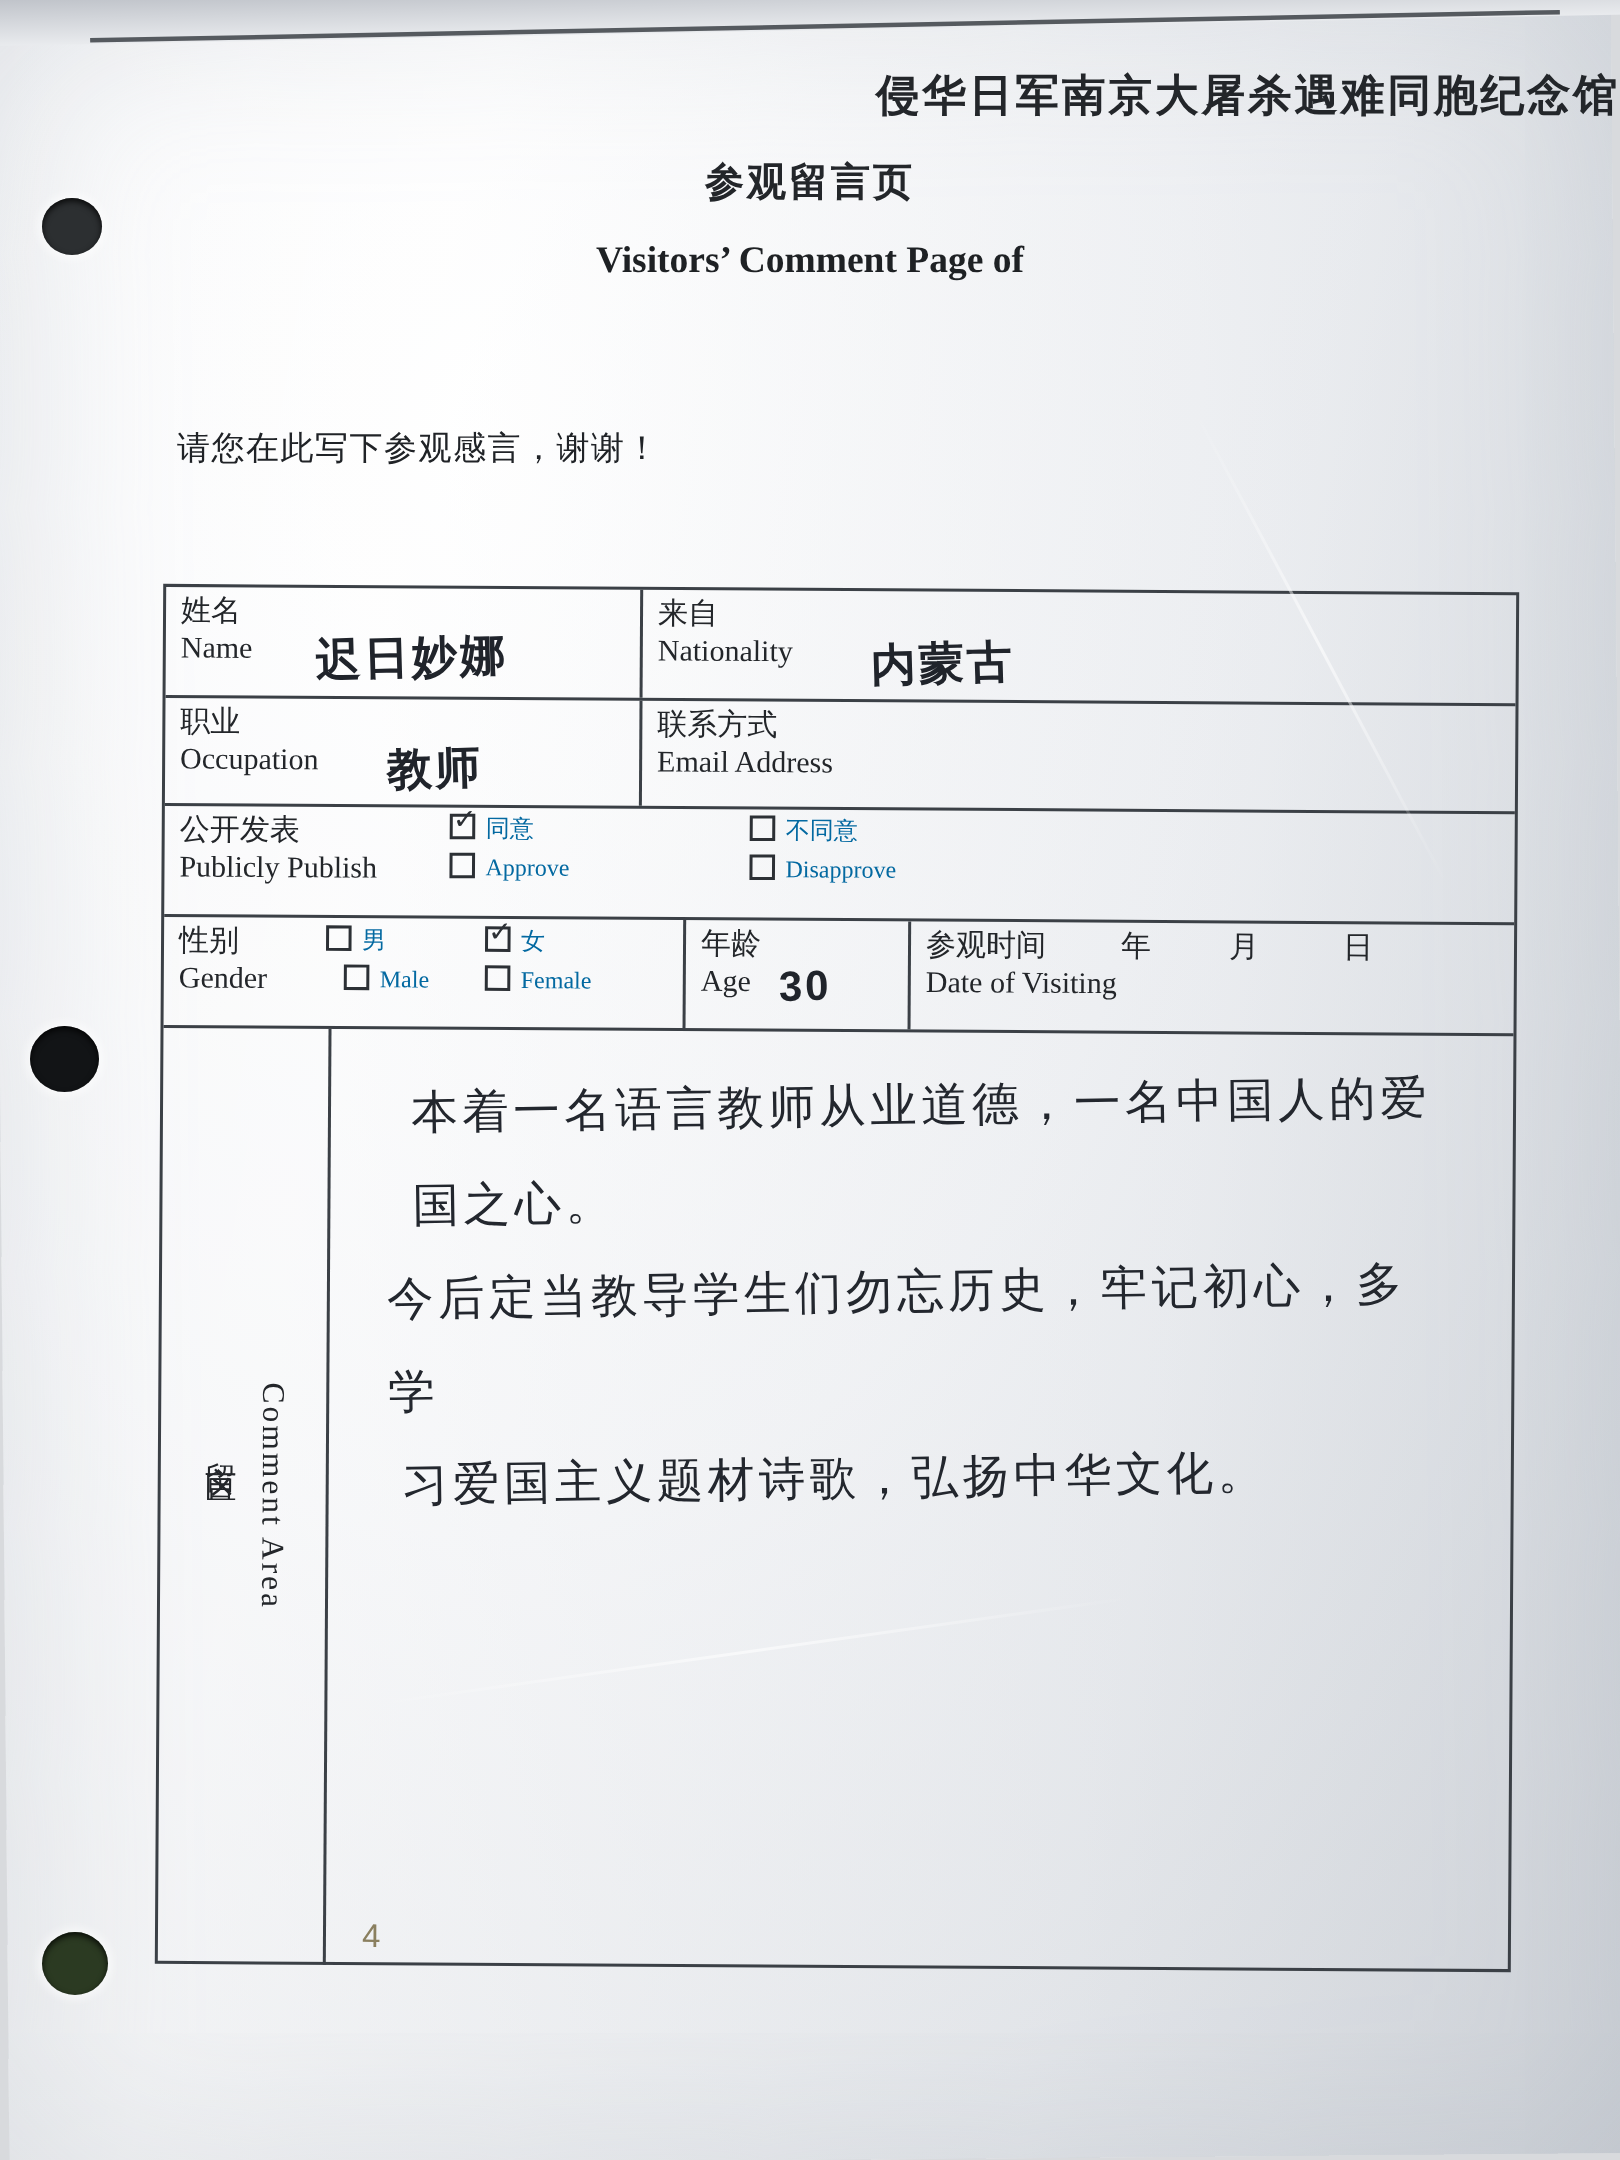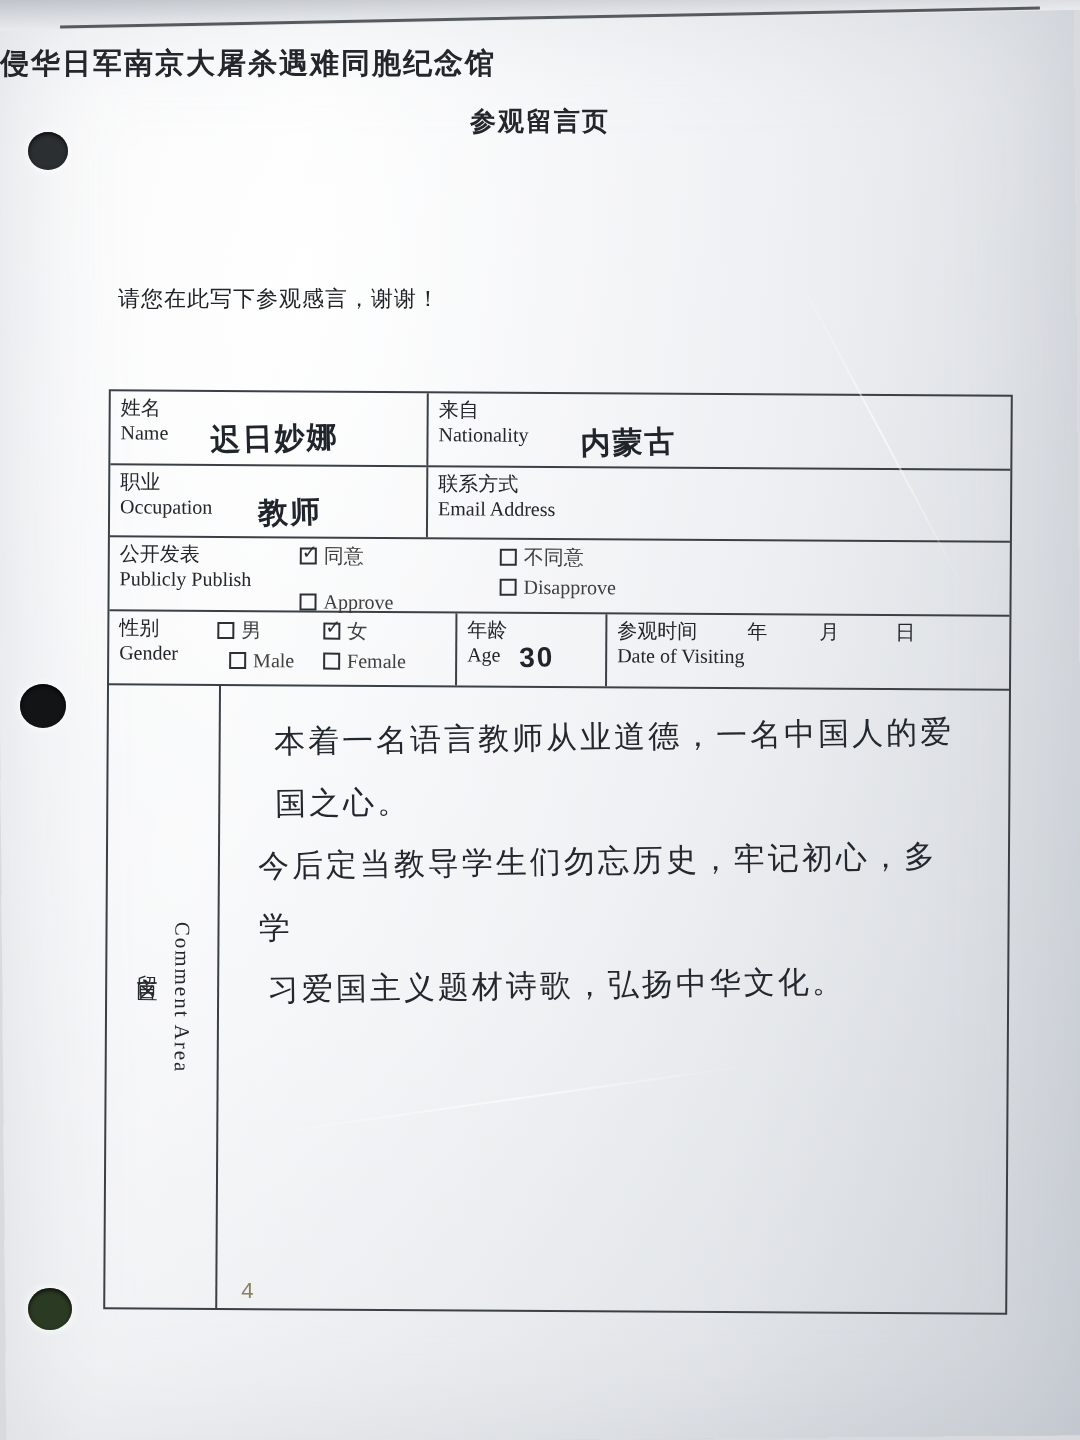--- a/index.html
+++ b/index.html
@@ -60,21 +60,21 @@
 
   
   #content {
     position: absolute;
     left: 0; top: 0;
     width: 1080px;
     height: 1440px;
   }
   .title-cn1 {
     position: absolute; left: 0; top: 44px; width: 1080px;
-    text-align: left;
+    text-align: right;
     font-family: "Liberation Serif", serif;
     font-weight: bold;
     font-size: 29px;
     letter-spacing: 2px;
     color: #23262a;
   }
   .title-cn2 {
     position: absolute; left: 0; top: 104px; width: 1080px;
     text-align: center;
     font-weight: bold;
@@ -164,22 +164,22 @@
   }
   .box.checked::after {
     content: "✓";
     position: absolute;
     left: 0px; top: -9px;
     font-size: 19px;
     color: #2c3035;
     font-family: "DejaVu Sans", sans-serif;
   }
   .opt {
-    font-size: 20px;
-    color: #404040;
+    font-size: 16px;
+    color: #0369a1;
     white-space: nowrap;
   }
 
   
   .comment-row {
     position: relative;
     height: 624px;
   }
   #comment-label {
     position: absolute;
@@ -242,20 +242,21 @@
 <div id="top-line"></div>
 
 <div class="hole h1"></div>
 <div class="hole h2"></div>
 <div class="hole h3"></div>
 
 <div id="content">
 
   <div class="title-cn1">侵华日军南京大屠杀遇难同胞纪念馆</div>
   <div class="title-cn2">参观留言页</div>
+  <div class="title-en1">Visitors’ Comment Page of</div>
 
   <div class="intro">
     <div class="cn">请您在此写下参观感言，谢谢！</div>
   </div>
 
   <div id="table">
 
     <div class="row r1">
       <div class="cell" style="left:0; width:316px;">
         <div class="lbl">姓名</div>
@@ -284,21 +285,21 @@
       </div>
     </div>
 
     <div class="row r3">
       <div class="cell" style="left:0; width:904px;">
         <div class="lbl">公开发表</div>
         <div class="lbl en">Publicly Publish</div>
 
         <div style="position:absolute; left:190px; top:4px;">
           <div class="opt"><span class="box checked"></span><span>同意</span></div>
-          <div class="opt" style="margin-top:21px;"><span class="box"></span><span>Approve</span></div>
+          <div class="opt" style="margin-top:5px;"><span class="box"></span><span>Approve</span></div>
         </div>
 
         <div style="position:absolute; left:390px; top:4px;">
           <div class="opt"><span class="box"></span><span>不同意</span></div>
           <div class="opt" style="margin-top:5px;"><span class="box"></span><span>Disapprove</span></div>
         </div>
       </div>
     </div>
 
     <div class="row r4">

